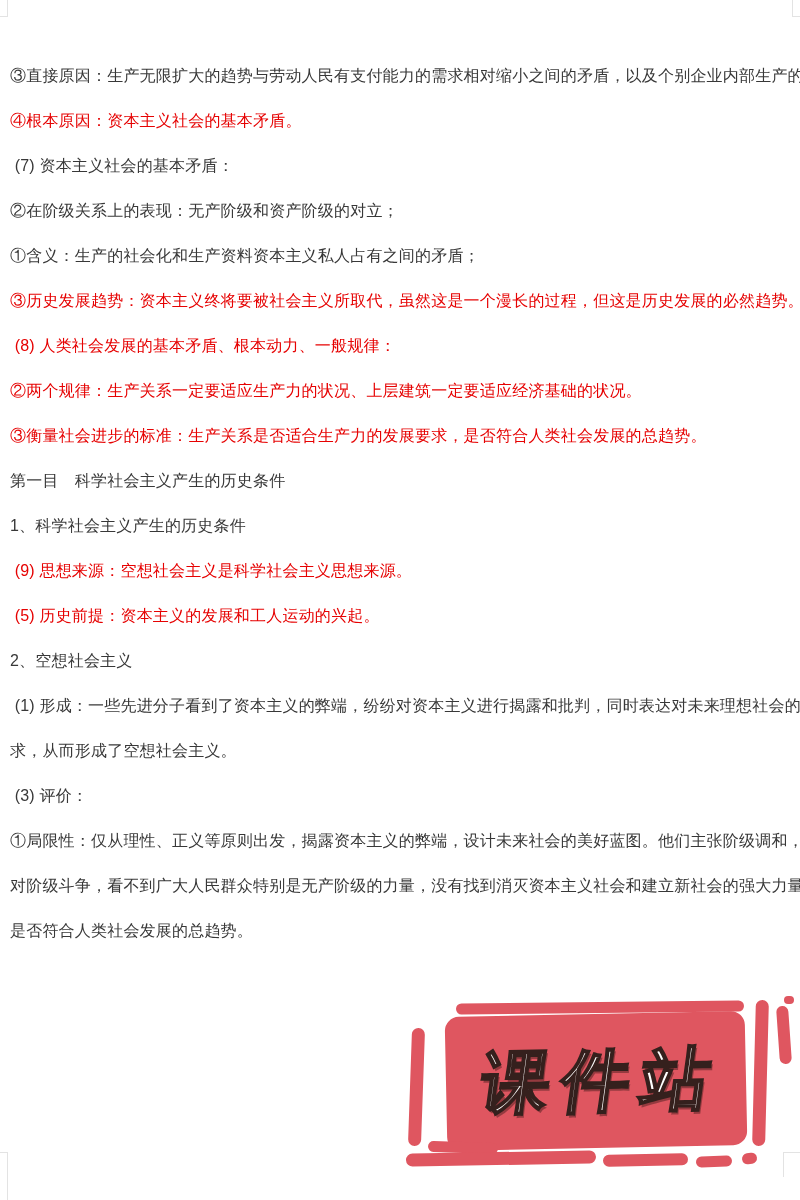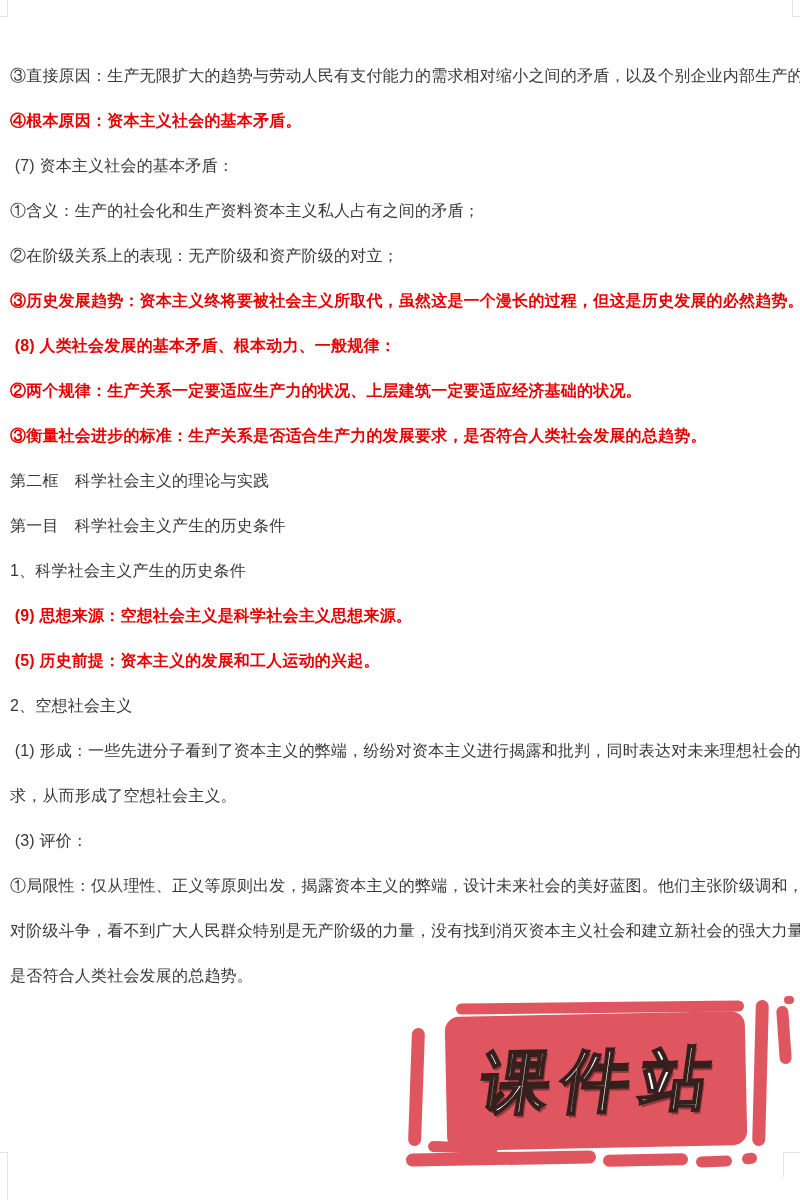--- a/index.html
+++ b/index.html
@@ -18,21 +18,21 @@
     white-space:pre;
     font-size:16px;
     line-height:45px;
     height:45px;
     color:var(--text-color,#383838);
     letter-spacing:0.2px;
     overflow:visible;
   }
   .line.red {
     color:var(--red-color,#e60202);
-    font-weight:bold;
+    font-weight:normal;
   }
   
   .corner { position:absolute; border:0 solid #e3e3e3; }
   .corner-tl { left:0; top:0; width:7px; height:16px; border-right-width:1px; border-bottom-width:1px; }
   .corner-tr { right:0; top:0; width:7px; height:16px; border-left-width:1px; border-bottom-width:1px; }
   .corner-bl { left:0; top:1152px; width:7px; height:47px; border-right-width:1px; border-top-width:1px; }
   .corner-br { right:0; top:1152px; width:16px; height:24px; border-left-width:1px; border-top-width:1px; }
   
   .stamp {
     position:absolute; left:398px; top:996px; width:402px; height:192px;
@@ -77,27 +77,26 @@
 
 <div class="corner corner-tl"></div>
 <div class="corner corner-tr"></div>
 <div class="corner corner-bl"></div>
 <div class="corner corner-br"></div>
 
 <div class="doc-content">
     <div class="line">③直接原因：生产无限扩大的趋势与劳动人民有支付能力的需求相对缩小之间的矛盾，以及个别企业内部生产的有</div>
     <div class="line red">④根本原因：资本主义社会的基本矛盾。</div>
     <div class="line"> (7) 资本主义社会的基本矛盾：</div>
+    <div class="line">②在阶级关系上的表现：无产阶级和资产阶级的对立；</div>
     <div class="line">①含义：生产的社会化和生产资料资本主义私人占有之间的矛盾；</div>
-    <div class="line">②在阶级关系上的表现：无产阶级和资产阶级的对立；</div>
     <div class="line red">③历史发展趋势：资本主义终将要被社会主义所取代，虽然这是一个漫长的过程，但这是历史发展的必然趋势。</div>
     <div class="line red"> (8) 人类社会发展的基本矛盾、根本动力、一般规律：</div>
     <div class="line red">②两个规律：生产关系一定要适应生产力的状况、上层建筑一定要适应经济基础的状况。</div>
     <div class="line red">③衡量社会进步的标准：生产关系是否适合生产力的发展要求，是否符合人类社会发展的总趋势。</div>
-    <div class="line">第二框　科学社会主义的理论与实践</div>
     <div class="line">第一目　科学社会主义产生的历史条件</div>
     <div class="line">1、科学社会主义产生的历史条件</div>
     <div class="line red"> (9) 思想来源：空想社会主义是科学社会主义思想来源。</div>
     <div class="line red"> (5) 历史前提：资本主义的发展和工人运动的兴起。</div>
     <div class="line">2、空想社会主义</div>
     <div class="line"> (1) 形成：一些先进分子看到了资本主义的弊端，纷纷对资本主义进行揭露和批判，同时表达对未来理想社会的诉</div>
     <div class="line">求，从而形成了空想社会主义。</div>
     <div class="line"> (3) 评价：</div>
     <div class="line">①局限性：仅从理性、正义等原则出发，揭露资本主义的弊端，设计未来社会的美好蓝图。他们主张阶级调和，反</div>
     <div class="line">对阶级斗争，看不到广大人民群众特别是无产阶级的力量，没有找到消灭资本主义社会和建立新社会的强大力量，</div>

